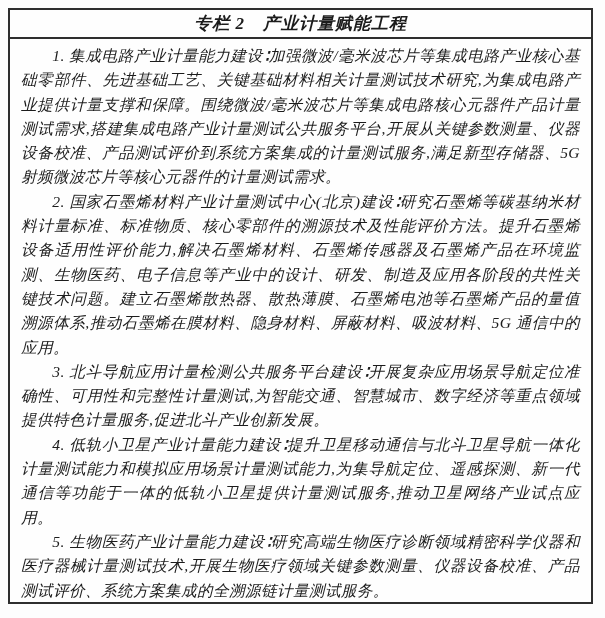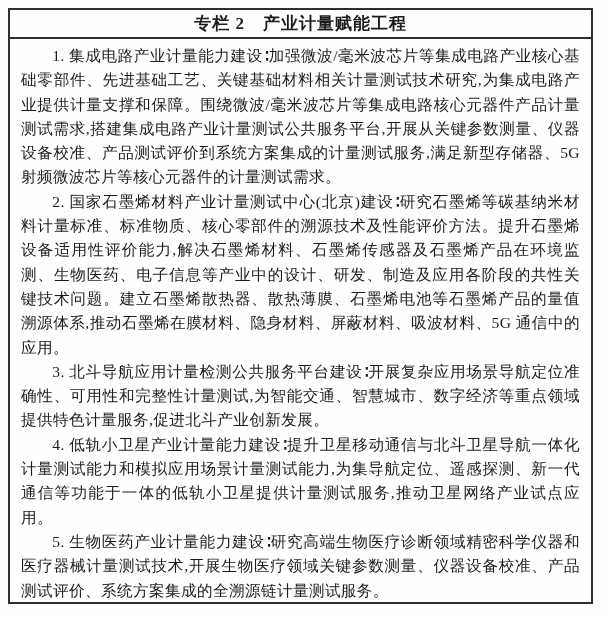--- a/index.html
+++ b/index.html
@@ -18,20 +18,21 @@
   .panel {
     position: absolute;
     left: 8px;
     top: 8px;
     width: 585px;
     height: 596px;
     border: 2px solid #2e2e2e;
     background: #fefefe;
     box-sizing: border-box;
     overflow: hidden;
+    font-style: italic;
   }
   .panel-header {
     height: 29px;
     border-bottom: 2px solid #2e2e2e;
     display: flex;
     align-items: center;
     justify-content: center;
     box-sizing: border-box;
   }
   .panel-title {

